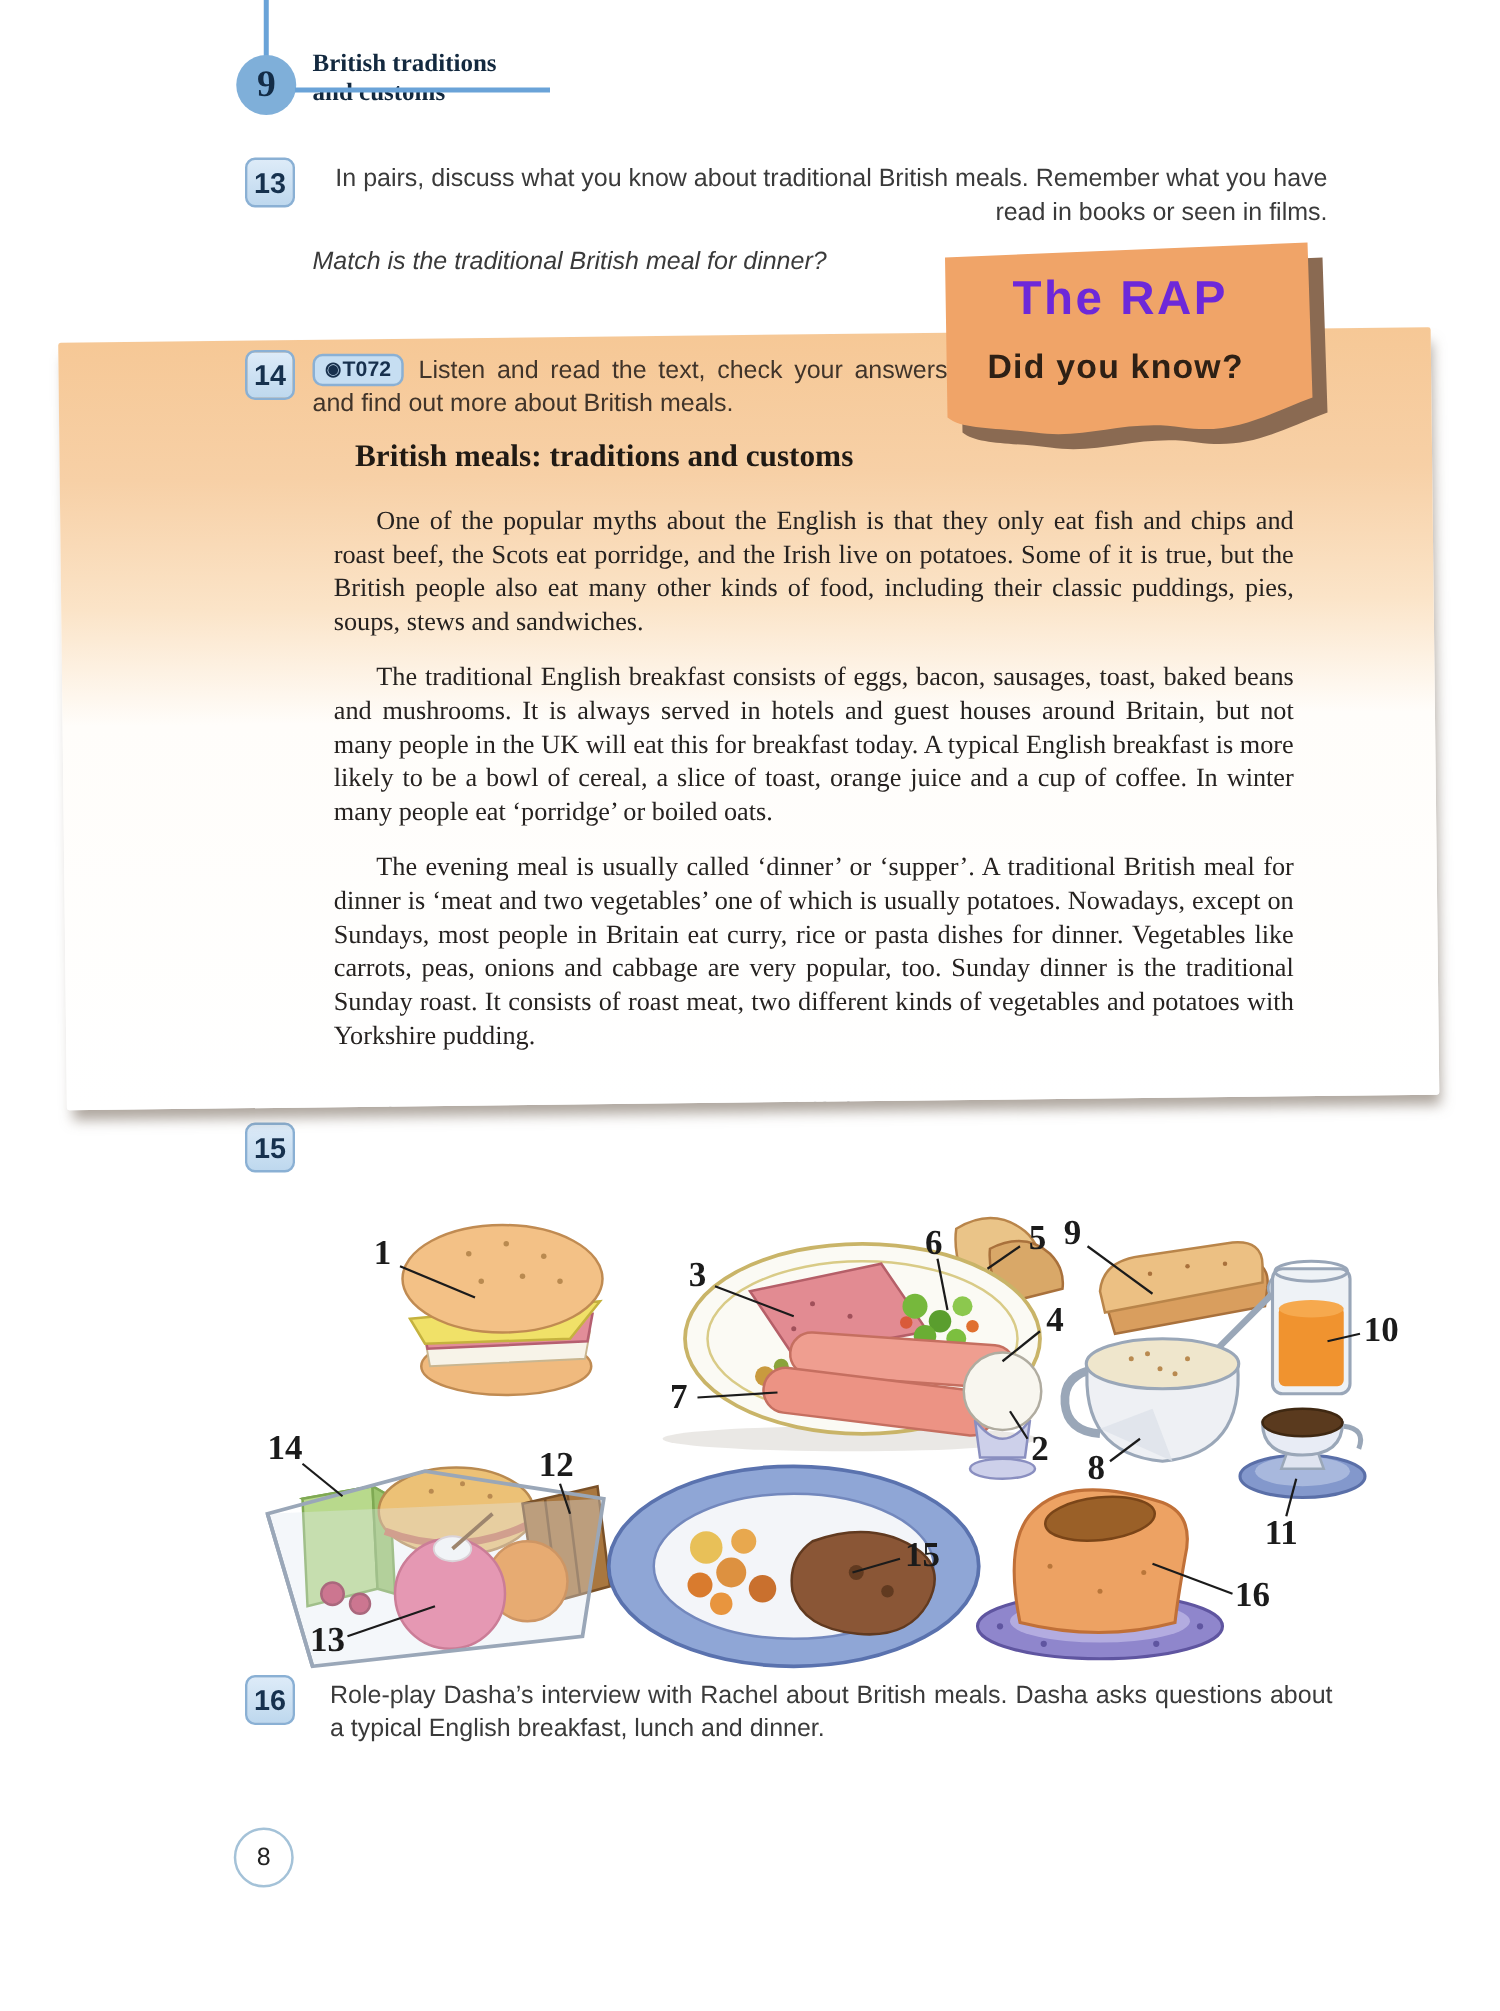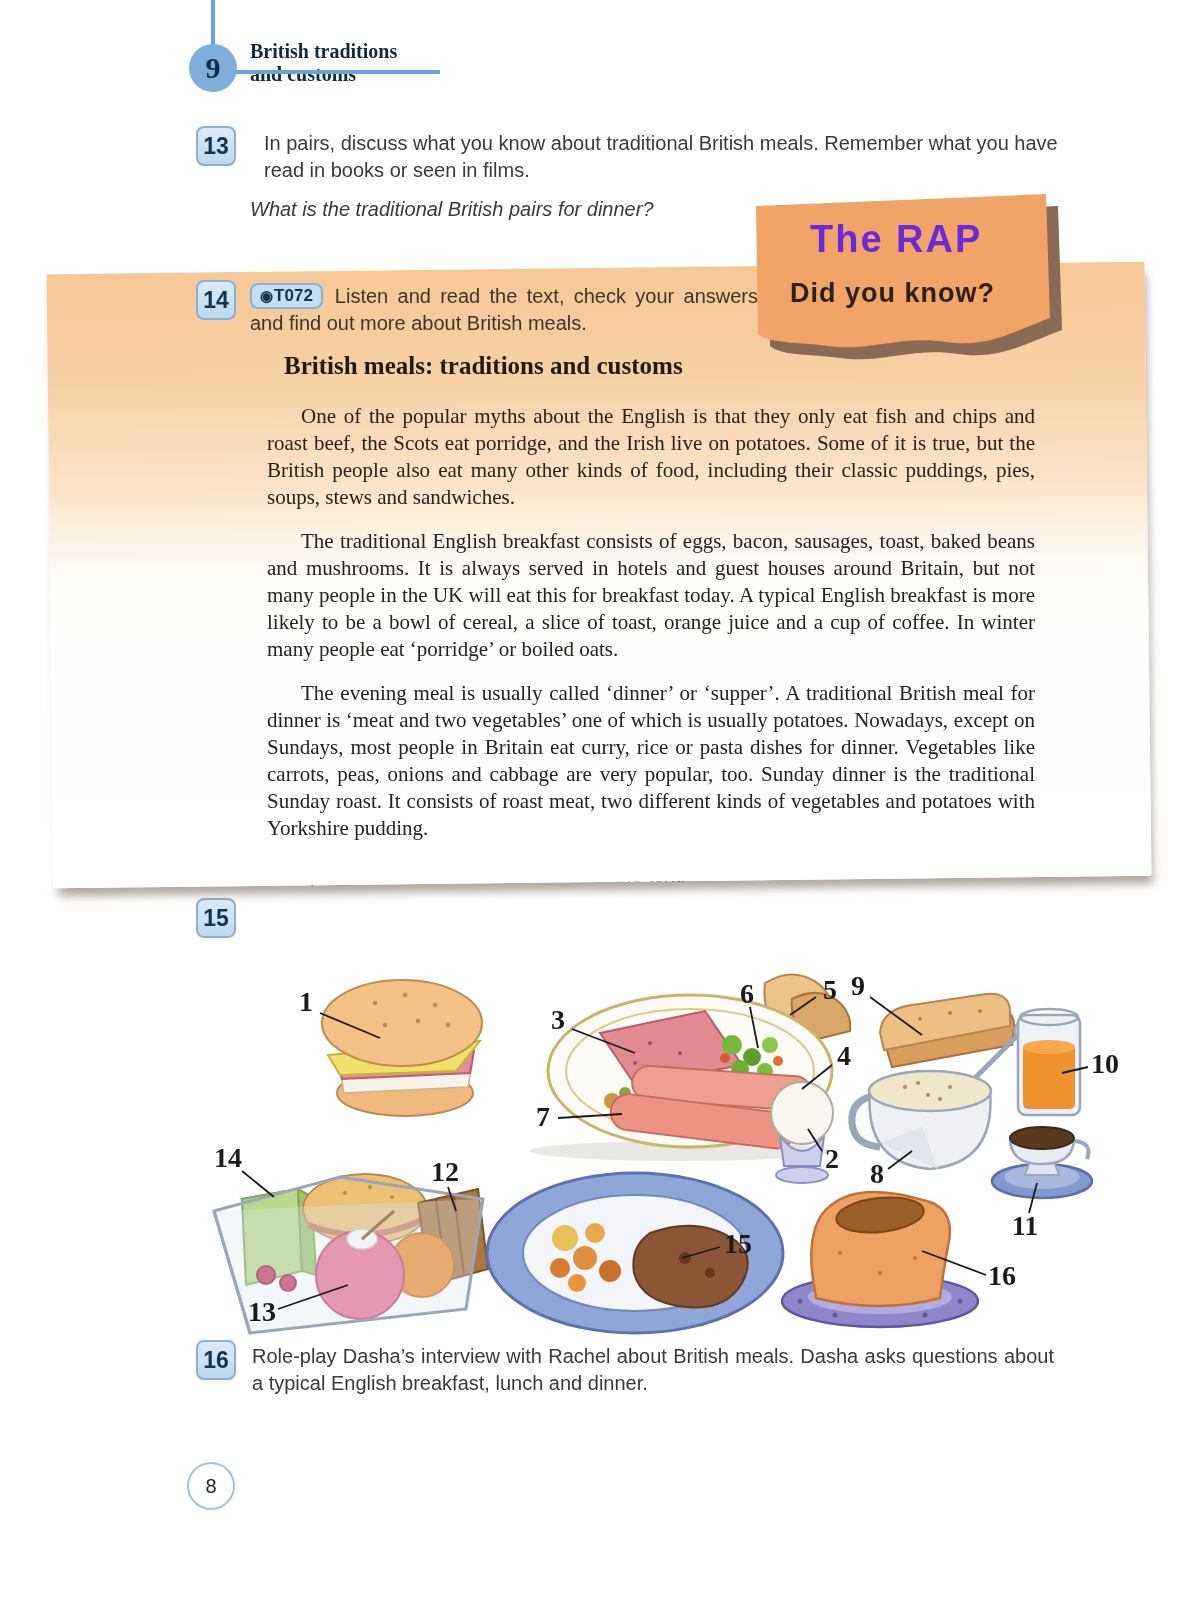--- a/index.html
+++ b/index.html
@@ -72,24 +72,24 @@
   </div>
 <div class="unit-title">
   <div>British traditions</div>
   <div>and customs</div>
 </div>
 <div class="unit-underline"></div>
 
 <div class="badge" style="left:196px;top:126px;">
     <span>13</span>
   </div>
-<div class="sans" style="position:absolute;left:264px;top:130px;width:812px;">In pairs, discuss what you know about traditional British meals. Remember what you have read in books or seen in films.</div>
+<div class="sans" style="position:absolute;left:250px;top:130px;width:812px;text-align:right;">In pairs, discuss what you know about traditional British meals. Remember what you have read in books or seen in films.</div>
 
 <div class="questions" style="position:absolute;left:250px;top:194px;">
-  <div>What is the traditional British pairs for dinner?</div>
+  <div>Match is the traditional British meal for dinner?</div>
 </div>
 
 <div class="panel"></div>
 
 <svg class="rap-wrap" viewBox="0 0 322 180">
   <path fill="#8a6a52" d="M18,28 L308,16 L312,140 C274,154 250,170 208,164 C162,157 132,174 90,168 C60,164 32,166 20,156 Z"></path>
   <path fill="#f0a468" d="M6,16 L296,4 L300,128 C262,142 238,158 196,152 C150,145 120,162 78,156 C48,152 20,154 8,144 Z"></path>
 </svg>
 <div class="rap-title">The RAP</div>
 <div class="rap-sub">Did you know?</div>
@@ -326,17 +326,17 @@
     </g>
   <g>
       <line class="lead" x1="806" y1="322" x2="742" y2="298"></line>
       <text x="822" y="332" text-anchor="middle">16</text>
     </g>
 </svg>
 
 <div class="badge" style="left:196px;top:1340px;">
     <span>16</span>
   </div>
-<div class="sans justify" style="position:absolute;left:252px;top:1343px;width:802px;">Role-play Dasha’s interview with Rachel about British meals. Dasha asks questions about a typical English breakfast, lunch and dinner.</div>
+<div class="sans justify" style="position:absolute;left:264px;top:1343px;width:802px;">Role-play Dasha’s interview with Rachel about British meals. Dasha asks questions about a typical English breakfast, lunch and dinner.</div>
 
 <div class="page-circle">
     <span>8</span>
   </div>
 
 </body></html>

